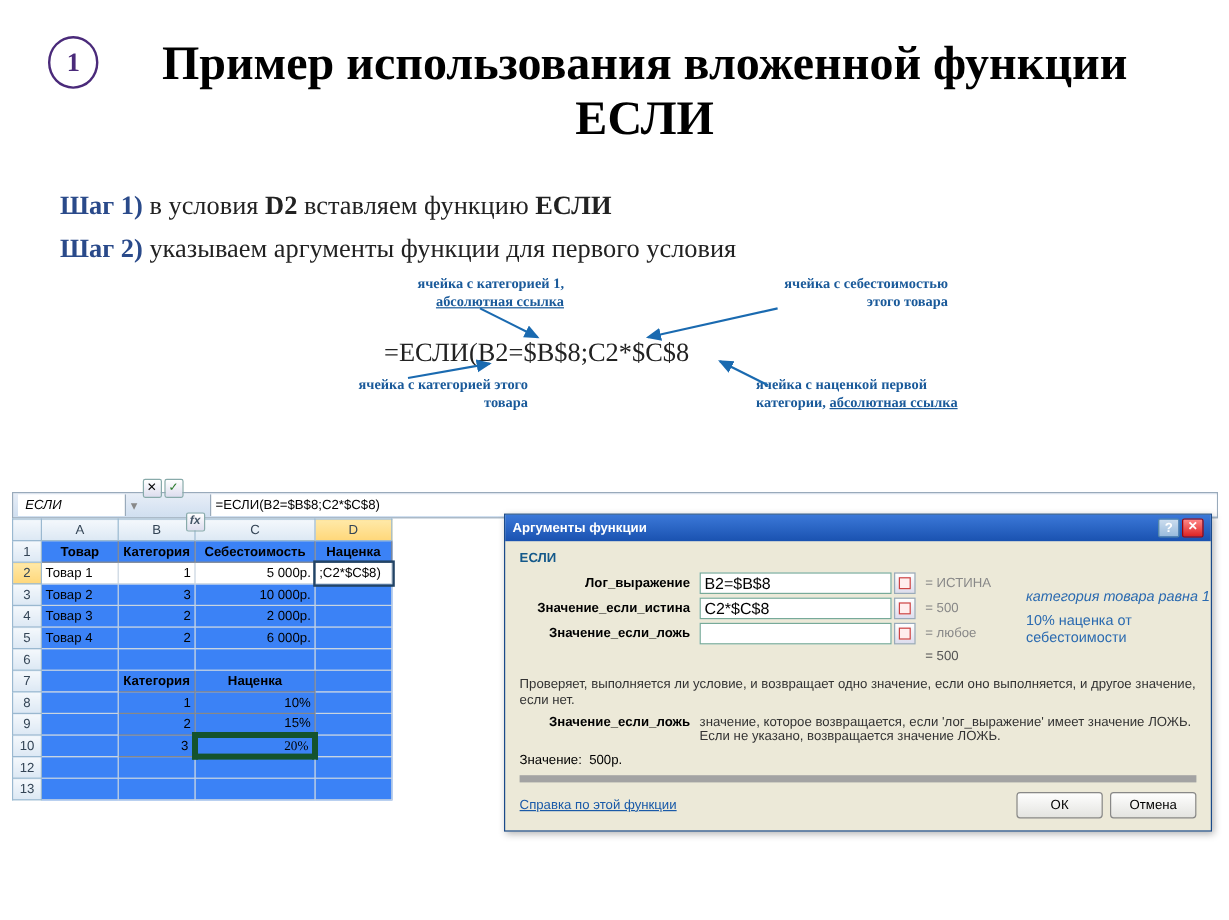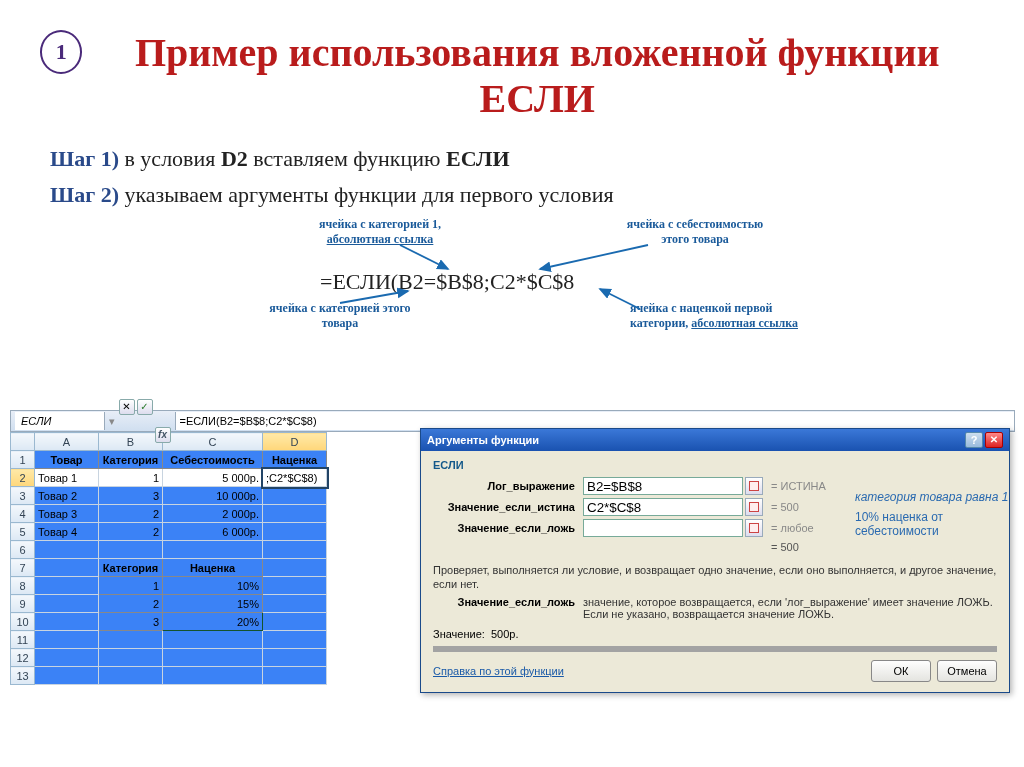--- a/index.html
+++ b/index.html
@@ -1,25 +1,25 @@
 <!DOCTYPE html>
 <html><head>
 <meta charset="utf-8">
 <style>
 * { box-sizing: border-box; margin: 0; padding: 0; }
 body { font-family: Georgia, 'Times New Roman', serif; background: #fff; width: 1024px; height: 767px; position: relative; overflow: hidden; }
 .slide { padding: 30px 40px 0 40px; }
 .badge { display: inline-flex; width: 44px; height: 44px; border: 2px solid #4a2a7a; border-radius: 50%; align-items: center; justify-content: center; color: #4a2a7a; font-size: 22px; font-weight: bold; margin-right: 8px; vertical-align: middle; }
-.title { color: #b91c1c; font-size: 40px; font-weight: bold; text-align: center; line-height: 1.15; margin-bottom: 16px; }
+.title { color: #000000; font-size: 40px; font-weight: bold; text-align: center; line-height: 1.15; margin-bottom: 28px; }
 .title-row { display: flex; align-items: flex-start; justify-content: center; }
 .step { font-size: 22px; color: #222; margin: 6px 0 6px 10px; line-height: 1.35; }
 .step b.blue { color: #2a4a8a; font-weight: bold; }
 .formula-area { position: relative; margin-top: 8px; height: 130px; }
 .formula { position: absolute; left: 280px; top: 52px; font-size: 22px; color: #222; }
-.annot { position: absolute; font-size: 12px; font-weight: bold; color: #1a5a9a; text-align: center; line-height: 1.2; }
+.annot { position: absolute; font-size: 12px; font-weight: bold; color: #1a5a9a; text-align: right; line-height: 1.2; }
 .annot .abslink { text-decoration: underline; }
 svg.arrows { position: absolute; left: 0; top: 0; pointer-events: none; }
 .excel { position: absolute; left: 10px; top: 410px; width: 1005px; font-family: Tahoma, Arial, sans-serif; font-size: 11px; }
 .fbar { display: flex; align-items: center; background: linear-gradient(#e8eef7,#d0dff0); border: 1px solid #9ab; height: 22px; }
 .namebox { width: 90px; padding: 0 6px; background: #fff; border-right: 1px solid #9ab; height: 18px; margin: 0 4px; line-height: 18px; font-style: italic; }
 .fbtns { display: flex; gap: 2px; padding: 0 4px; }
 .fbtn { width: 16px; height: 16px; border: 1px solid #8aa; border-radius: 2px; background: linear-gradient(#fff,#dde); text-align: center; line-height: 14px; font-size: 10px; }
 .fx { font-style: italic; font-weight: bold; color: #456; margin-top: 28px; }
 .finput { flex: 1; background: #fff; border-left: 1px solid #9ab; padding: 0 4px; height: 18px; line-height: 18px; }
 .sheet { border-collapse: collapse; background: #fff; }
@@ -46,21 +46,21 @@
 .arg-ref::after { content: ''; position: absolute; left: 3px; top: 3px; width: 8px; height: 8px; border: 1px solid #c44; background: #fee; }
 .arg-result { margin-left: 8px; color: #888; }
 .desc { margin: 10px 0 4px 0; color: #333; line-height: 1.3; }
 .desc2 { display: flex; margin: 4px 0; }
 .desc2 .lbl { width: 150px; text-align: right; font-weight: bold; padding-right: 8px; }
 .desc2 .txt { flex: 1; color: #333; }
 .result-line { margin: 8px 0 4px 0; }
 .dlg-footer { display: flex; justify-content: space-between; align-items: center; border-top: 6px solid #a3a3a3; padding-top: 8px; margin-top: 6px; }
 .link { color: #1a5aa8; text-decoration: underline; }
 .btns { display: flex; gap: 6px; }
-.btn { width: 60px; height: 22px; background: linear-gradient(#fefefe,#e4e4e0); border: 1px solid #888; border-radius: 3px; font-size: 11px; }
+.btn { width: 72px; height: 22px; background: linear-gradient(#fefefe,#e4e4e0); border: 1px solid #888; border-radius: 3px; font-size: 11px; }
 .side-annot { position: absolute; font-size: 12px; color: #2a6ab0; font-family: Arial, sans-serif; }
 </style>
 </head>
 <body>
 
 <div class="slide">
   <div class="title-row">
     <span class="badge">1</span>
     <div class="title">Пример использования вложенной функции ЕСЛИ</div>
   </div>
@@ -179,28 +179,21 @@
           <th class="rh">9</th>
           <td></td>
           <td class="r" style="border:1px solid #888;">2</td>
           <td class="r" style="border:1px solid #888;">15%</td>
           <td></td>
         </tr>
     <tr>
           <th class="rh">10</th>
           <td></td>
           <td class="r" style="border:1px solid #888;">3</td>
-          <td class="r" style="border:1px solid #14532d;">20%</td>
-          <td></td>
-        </tr>
-    <tr>
-          <th class="rh">11</th>
-          <td></td>
-          <td></td>
-          <td></td>
+          <td class="r" style="border:5px solid #14532d;font-family:Liberation Serif, serif;">20%</td>
           <td></td>
         </tr>
     <tr>
           <th class="rh">12</th>
           <td></td>
           <td></td>
           <td></td>
           <td></td>
         </tr>
     <tr>

